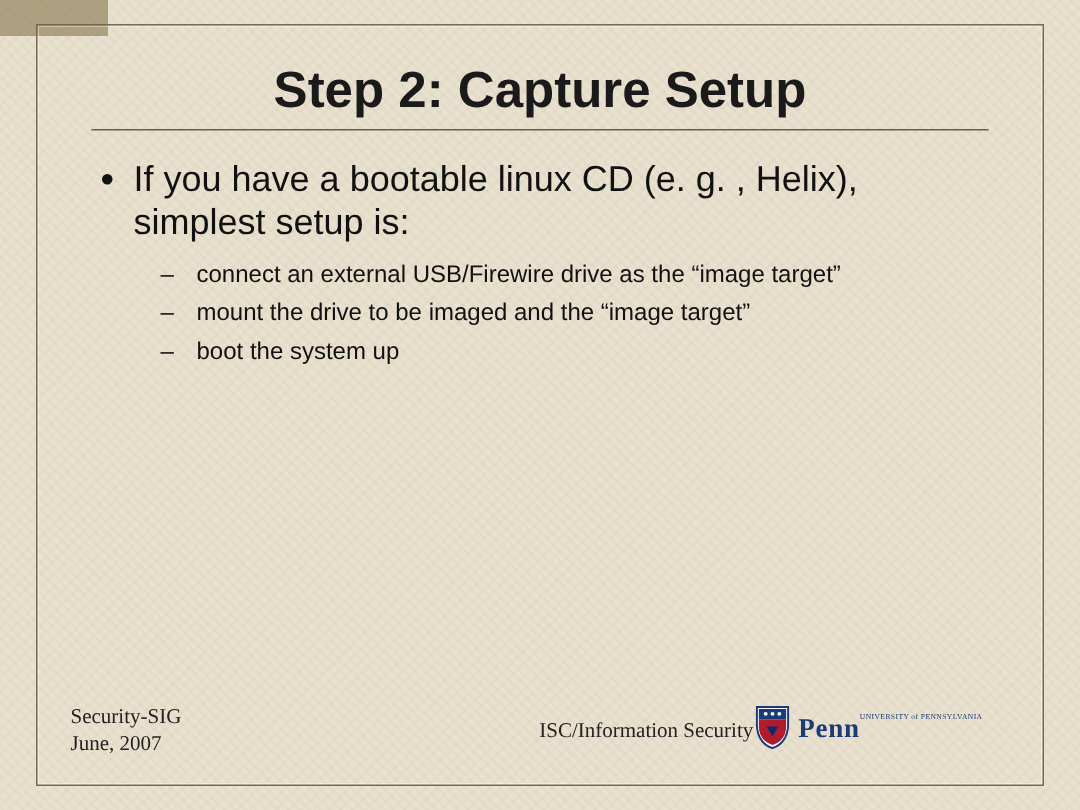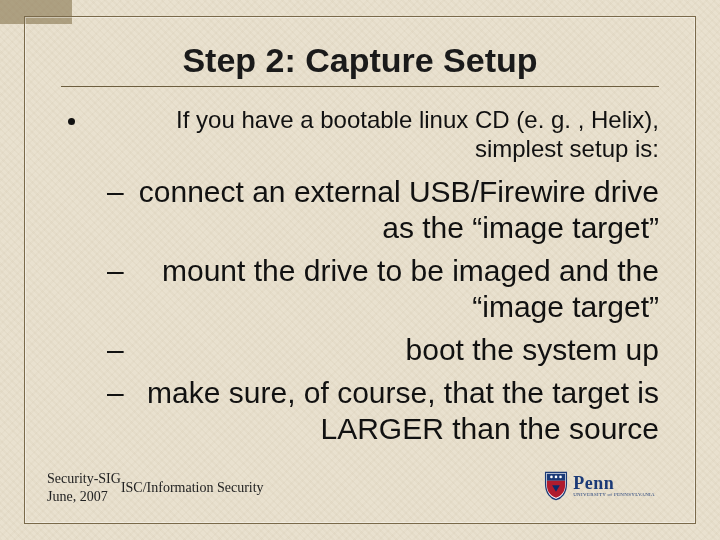--- a/index.html
+++ b/index.html
@@ -60,30 +60,29 @@
     border-top: 1px solid #6d5e3e;
     margin: 0 0 18px 0;
   }
   ul.level1 {
     margin: 0 0 0 6px;
     padding: 0 0 0 22px;
     font-family: Arial, Helvetica, sans-serif;
     font-size: 24px;
     line-height: 1.22;
     color: #111;
-    text-align: right;
   }
   ul.level1 > li {
     list-style: disc;
     margin-bottom: 10px;
   }
   ul.level2 {
     margin: 10px 0 0 14px;
     padding: 0 0 0 24px;
-    font-size: 30px;
+    font-size: 16px;
   }
   ul.level2 > li {
     list-style: none;
     position: relative;
     margin-bottom: 6px;
     padding-left: 4px;
   }
   ul.level2 > li::before {
     content: "–";
     position: absolute;
@@ -100,38 +99,38 @@
     font-family: "Times New Roman", Times, serif;
     font-size: 14px;
     color: #222;
   }
   .footer-left {
     flex: 0 0 auto;
     line-height: 1.25;
   }
   .footer-center {
     flex: 1 1 auto;
-    text-align: left;
+    text-align: right;
   }
   .footer-right {
     flex: 0 0 auto;
   }
   .penn-logo {
     display: inline-flex;
     align-items: center;
     gap: 4px;
     font-family: Georgia, "Times New Roman", serif;
   }
   .penn-shield {
     width: 26px;
     height: 30px;
   }
   .penn-text {
     display: flex;
-    flex-direction: column;
+    flex-direction: row;
     line-height: 1;
   }
   .penn-word {
     font-size: 18px;
     color: #1b3a77;
     font-weight: bold;
     letter-spacing: 0.5px;
   }
   .penn-sub {
     font-size: 5px;
@@ -149,21 +148,20 @@
     <h1 class="title">Step 2: Capture Setup</h1>
     <hr class="title-rule">
 
     <ul class="level1">
       <li>
         <span>If you have a bootable linux CD (e. g. , Helix), simplest setup is:</span>
         <ul class="level2">
           <li>connect an external USB/Firewire drive as the “image target”</li>
           <li>mount the drive to be imaged and the “image target”</li>
           <li>boot the system up</li>
-          <li>make sure, of course, that the target is LARGER than the source</li>
         </ul>
       </li>
     </ul>
 
     <div class="footer">
       <div class="footer-left">
         <div>Security-SIG</div>
         <div>June, 2007</div>
       </div>
       <div class="footer-center">ISC/Information Security</div>

